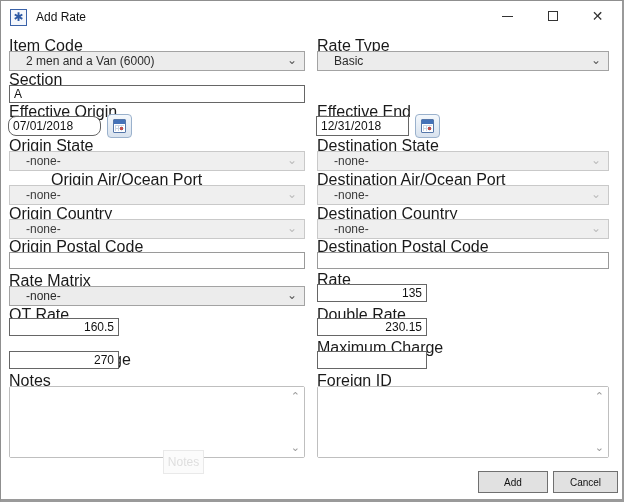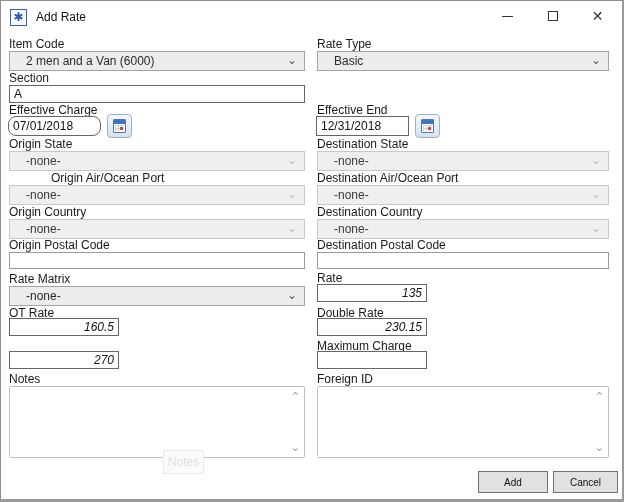--- a/index.html
+++ b/index.html
@@ -13,27 +13,27 @@
   
   .titlebar { position: absolute; left: 0; top: 0; right: 0; height: 32px; background: #fff; display: flex; align-items: center; }
   .app-icon { width: 17px; height: 17px; margin-left: 9px; border: 1px solid #3a62a8; background: #f4f7fc; display: flex; align-items: center; justify-content: center; color: #2e5aa5; font-size: 12px; line-height: 1; }
   .title-text { margin-left: 9px; font-size: 12px; color: #111; }
   .win-controls { position: absolute; right: 2px; top: 0; height: 32px; display: flex; }
   .win-btn { width: 45px; height: 30px; display: flex; align-items: center; justify-content: center; color: #333; cursor: default; }
   .glyph-min { width: 11px; height: 1px; background: #333; display: block; }
   .glyph-max { width: 10px; height: 10px; border: 1px solid #333; display: block; }
   .glyph-close { font-size: 14px; color: #333; line-height: 1; }
   
-  .lbl { position: absolute; font-size: 12px; color: #1a1a1a; white-space: nowrap; }
+  .lbl { position: absolute; font-size: 16px; color: #1a1a1a; white-space: nowrap; }
   .combo { position: absolute; height: 20px; background: #ececec; border: 1px solid #a3a3a3; display: flex; align-items: center; padding-left: 16px; color: #2b2b2b; }
   .combo .chev { position: absolute; right: 7px; top: 1px; font-size: 12px; color: #5a5a5a; }
   .combo.disabled { background: #efefef; border-color: #c9c9c9; color: #3c3c3c; }
   .combo.disabled .chev { color: #bdbdbd; }
   .tin { position: absolute; height: 18px; border: 1px solid #666; background: #fff; font-family: "Liberation Sans", sans-serif; font-size: 12px; padding: 0 4px; color: #111; outline: none; }
-  .tin.num { text-align: right; font-style: italic; }
+  .tin.num { text-align: right; }
   .tarea-wrap { position: absolute; border: 1px solid #bfbfbf; background: #fff; border-radius: 2px; }
   .tarea { width: 100%; height: 100%; border: none; resize: none; outline: none; font-family: "Liberation Sans", sans-serif; font-size: 12px; padding: 3px 18px 3px 5px; }
   .scroll-chev { position: absolute; right: 4px; font-size: 11px; color: #9a9a9a; line-height: 1; }
   .scroll-chev.up { top: 4px; }
   .scroll-chev.down { bottom: 4px; }
   
   .cal-btn { position: absolute; width: 25px; height: 24px; border: 1px solid #9ab1cc; border-radius: 4px; background: linear-gradient(#f4f8fc, #d8e2ee); display: flex; align-items: center; justify-content: center; cursor: default; }
   .cal { width: 13px; height: 14px; border: 1px solid #5577aa; background: #fff; position: relative; border-radius: 1px; }
   .cal-top { position: absolute; left: 0; top: 0; right: 0; height: 4px; background: #4472b8; }
   .cal-grid { position: absolute; left: 1px; right: 1px; top: 5px; bottom: 1px;
@@ -68,21 +68,21 @@
 
   <span class="lbl" style="left:8px; top:36px;">Item Code</span>
   <div class="combo" style="left:8px; top:50px; width:296px;">
     <span>2 men and a Van (6000)</span>
     <span class="chev">⌄</span>
   </div>
 
   <span class="lbl" style="left:8px; top:70px;">Section</span>
   <input class="tin" style="left: 8px; top: 84px; width: 296px;" value="A">
 
-  <span class="lbl" style="left:8px; top:102px;">Effective Charge</span>
+  <span class="lbl" style="left:8px; top:102px;">Effective Origin</span>
   <input class="tin" style="left: 7px; top: 115px; width: 93px; height: 20px; border-radius: 8px;" value="07/01/2018">
   <div class="cal-btn" style="left:106px; top:113px;">
     <span class="cal">
         <span class="cal-top"></span>
         <span class="cal-grid"></span>
         <span class="cal-dot"></span>
       </span>
   </div>
 
   <span class="lbl" style="left:8px; top:136px;">Origin State</span>

